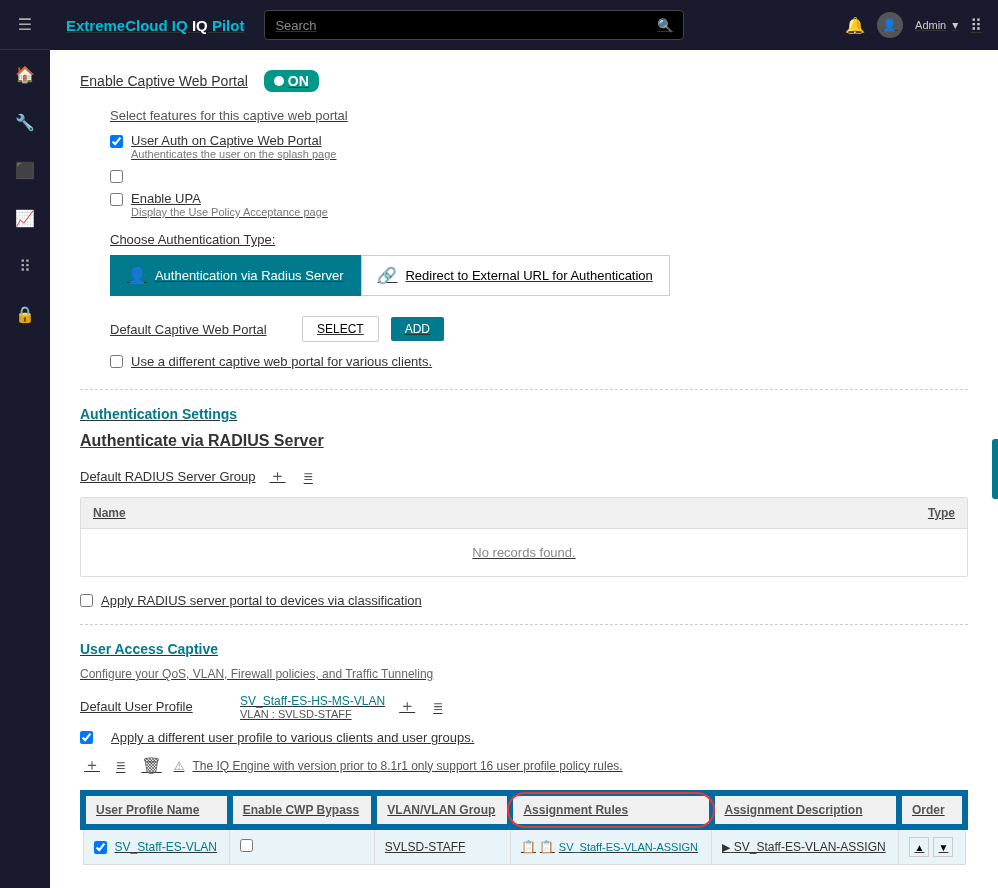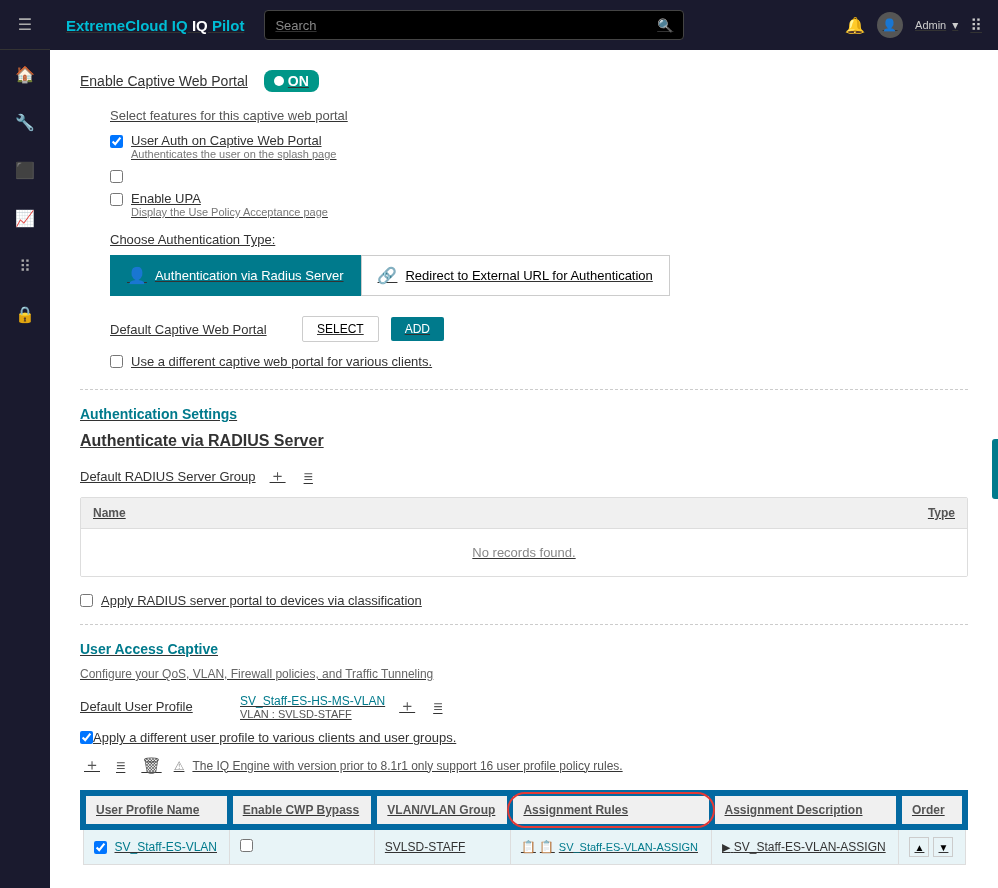--- a/index.html
+++ b/index.html
@@ -282,21 +282,21 @@
       gap: 10px;
       margin-bottom: 10px;
     }
     .default-profile-row label { font-size: 13px; min-width: 150px; }
     .profile-link { color: #007a8c; font-size: 12px; font-weight: 500; text-decoration: none; }
     .profile-sub { font-size: 11px; color: #555; }
 
     .apply-different-row {
       display: flex;
       align-items: center;
-      gap: 0;
+      gap: 18px;
       margin-bottom: 8px;
     }
 
     .info-row {
       display: flex;
       align-items: center;
       gap: 8px;
       margin-bottom: 12px;
       color: #555;
       font-size: 12px;

